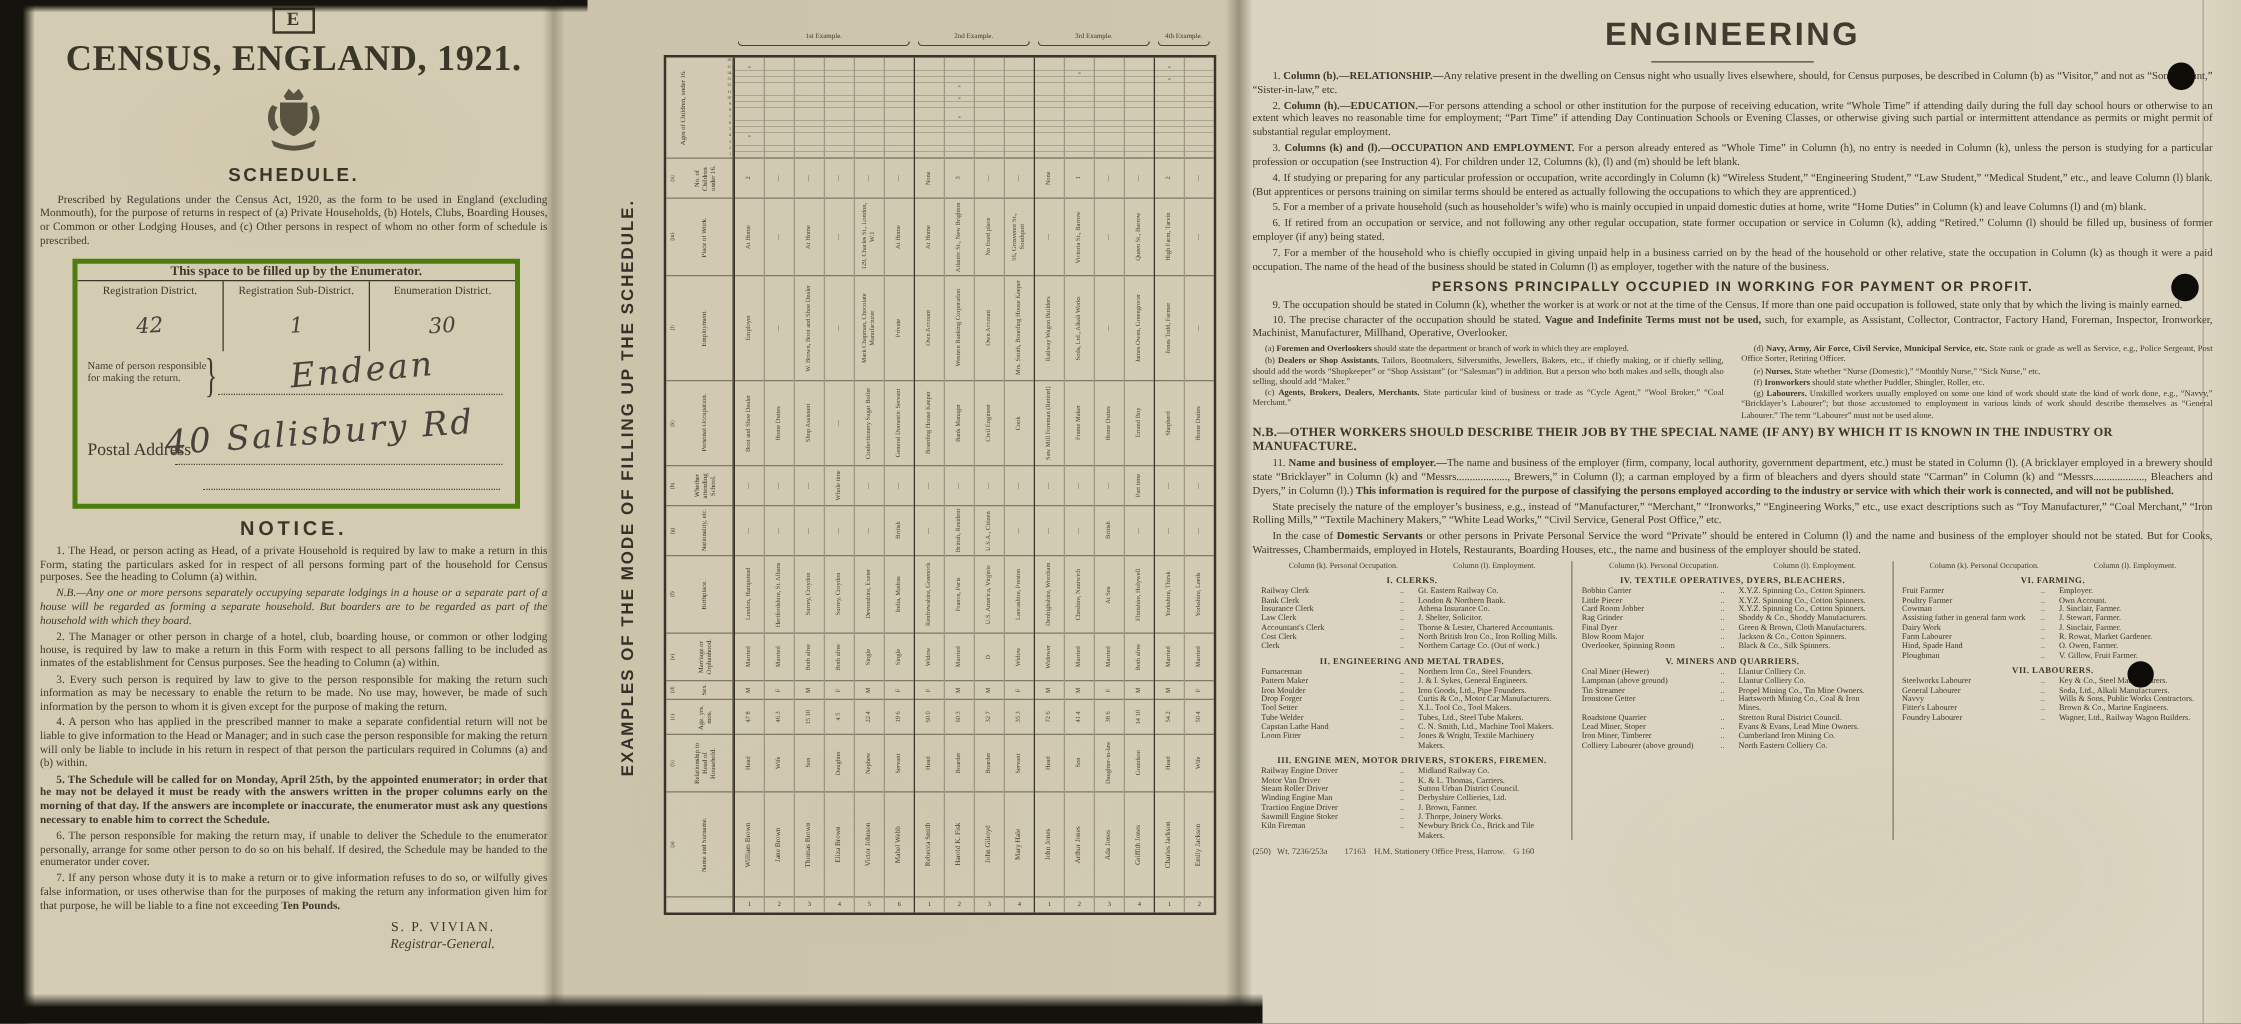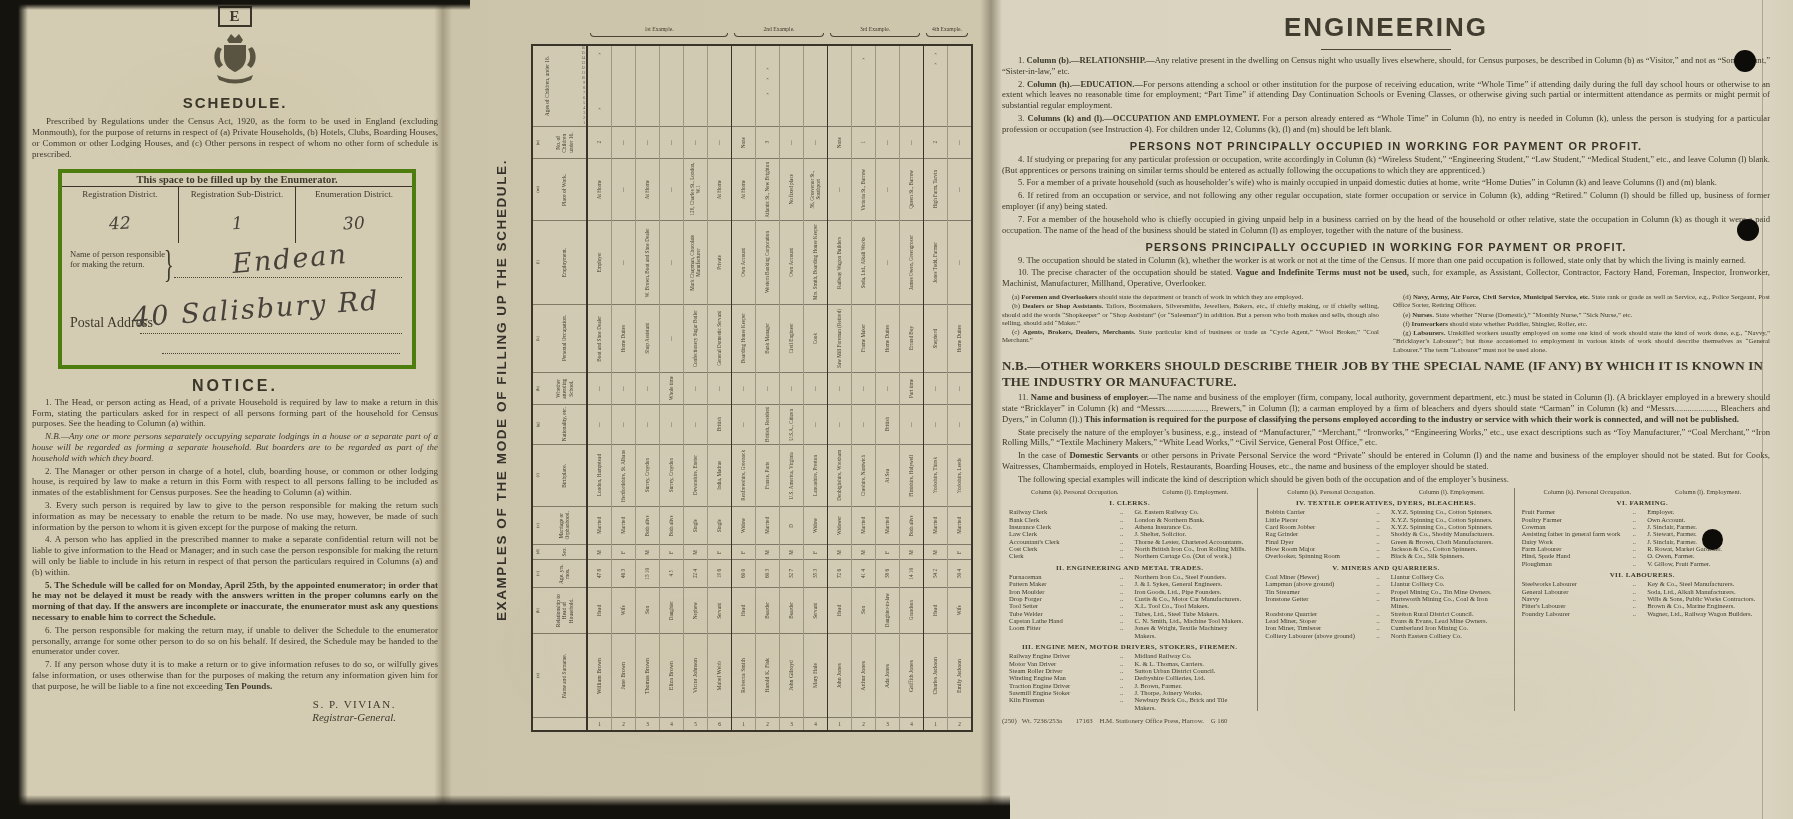--- a/index.html
+++ b/index.html
@@ -103,21 +103,21 @@
   
   #right-panel { position:absolute; left:1002px; top:12px; width:768px; color:#3b382c; }
   #ins-title { font-family:"Liberation Sans",sans-serif; font-weight:bold; font-size:26px; letter-spacing:2px; text-align:center; color:#403c30; }
   #ins-subtitle { font-family:"Liberation Sans",sans-serif; font-weight:bold; font-size:13px; text-align:center; margin-top:2px; }
   #ins-divider { width:130px; border-bottom:1.2px solid #4a4537; margin:6px auto 5px; }
   .ins-p { font-size:8.6px; line-height:1.26; text-align:justify; margin:2px 0 0; text-indent:16px; }
   .ins-sec-heading { font-family:"Liberation Sans",sans-serif; font-weight:bold; font-size:11px; letter-spacing:1.2px; text-align:center; margin:5px 0 2px; color:#3a362a; }
   #sub-items { display:flex; gap:14px; margin-top:3px; }
   .sub-col { flex:1; }
   .sub-item { font-size:6.8px; line-height:1.22; text-align:justify; text-indent:10px; margin-top:1px; }
-  #nb-line { font-size:13px; font-weight:bold; letter-spacing:.2px; margin-top:4px; }
+  #nb-line { font-size:10px; font-weight:bold; letter-spacing:.2px; margin-top:4px; }
   #examples-intro { font-size:8.4px; margin-top:3px; text-indent:16px; }
   #ex-table { display:flex; margin-top:4px; }
   .ex-col { flex:1; padding:0 7px; }
   .ex-col + .ex-col { border-left:1px solid rgba(70,62,44,.6); }
   .ex-col-heads { display:flex; justify-content:space-around; text-align:center; font-size:6.4px; line-height:1.15; margin-bottom:2px; color:#45402f; }
   .ex-group-heading { font-size:7px; font-weight:bold; text-align:center; letter-spacing:.4px; margin:4px 0 1px; }
   .ex-row { display:flex; font-size:6.6px; line-height:1.12; }
   .ex-occ { width:46%; }
   .ex-dots { width:6%; color:#55503e; }
   .ex-emp { width:48%; }
@@ -127,20 +127,21 @@
 <body>
 
 <div id="canvas" data-name="census-schedule-scan">
   <div class="layer" id="paper-tint" data-name="paper-background"></div>
   <div class="layer" id="stains" data-name="paper-stains"></div>
   <div class="layer" id="crease-a" data-name="fold-crease-left"></div>
   <div class="layer" id="crease-b" data-name="fold-crease-right"></div>
 
   <div id="left-panel" data-name="schedule-panel">
     <div class="center"><span id="e-box" data-name="form-code-badge">E</span></div>
+    <div class="center" id="census-title" data-name="page-title">CENSUS, ENGLAND, 1921.</div>
     <div class="center" id="arms" data-name="royal-coat-of-arms-icon">
       <svg width="54" height="56" viewBox="0 0 54 56" aria-hidden="true">
         <g fill="#4c4736" opacity="0.9">
           <path d="M19 9 l4 -6 l4 4 l4 -4 l4 6 l-2 3 h-12 z"></path>
           <path d="M16 14 h22 v12 c0 9 -6.5 13 -11 15 c-4.5 -2 -11 -6 -11 -15 z"></path>
           <path d="M10 16 c-5 5 -5 16 1 21 l4 -3 c-4 -4 -4 -12 -1 -16 z"></path>
           <path d="M44 16 c5 5 5 16 -1 21 l-4 -3 c4 -4 4 -12 1 -16 z"></path>
           <path d="M9 44 q18 9 36 0 l-2 5 q-16 7 -32 0 z"></path>
           <rect x="24" y="16" width="6" height="2"></rect>
             <rect x="18" y="21" width="18" height="1.5"></rect>
@@ -1009,21 +1010,20 @@
   </div>
 
   <div id="right-panel" data-name="instructions-panel">
     <div id="ins-title" data-name="instructions-title">ENGINEERING</div>
     <div id="ins-divider" data-name="divider-rule"></div>
     <div id="ins-intro" data-name="instructions-intro-paragraphs">
         <p class="ins-p" data-name="instruction-paragraph"><span class="p-num" data-name="instruction-paragraph-number">1. </span><b data-name="instruction-paragraph-lead">Column (b).—RELATIONSHIP.—</b><span data-name="instruction-paragraph-text">Any relative present in the dwelling on Census night who usually lives elsewhere, should, for Census purposes, be described in Column (b) as “Visitor,” and not as “Son,” “Aunt,” “Sister-in-law,” etc.</span></p>
         <p class="ins-p" data-name="instruction-paragraph"><span class="p-num" data-name="instruction-paragraph-number">2. </span><b data-name="instruction-paragraph-lead">Column (h).—EDUCATION.—</b><span data-name="instruction-paragraph-text">For persons attending a school or other institution for the purpose of receiving education, write “Whole Time” if attending daily during the full day school hours or otherwise to an extent which leaves no reasonable time for employment; “Part Time” if attending Day Continuation Schools or Evening Classes, or otherwise giving such partial or intermittent attendance as permits or might permit of substantial regular employment.</span></p>
         <p class="ins-p" data-name="instruction-paragraph"><span class="p-num" data-name="instruction-paragraph-number">3. </span><b data-name="instruction-paragraph-lead">Columns (k) and (l).—OCCUPATION AND EMPLOYMENT.</b><span data-name="instruction-paragraph-text">  For a person already entered as “Whole Time” in Column (h), no entry is needed in Column (k), unless the person is studying for a particular profession or occupation (see Instruction 4).  For children under 12, Columns (k), (l) and (m) should be left blank.</span></p>
       </div>
-    <div class="ins-sec-heading" data-name="section-heading-not-occupied">PERSONS NOT PRINCIPALLY OCCUPIED IN WORKING FOR PAYMENT OR PROFIT.</div>
     <div id="ins-not-occupied" data-name="not-occupied-paragraphs">
         <p class="ins-p" data-name="instruction-paragraph"><span class="p-num" data-name="instruction-paragraph-number">4. </span><span data-name="instruction-paragraph-text">If studying or preparing for any particular profession or occupation, write accordingly in Column (k) “Wireless Student,” “Engineering Student,” “Law Student,” “Medical Student,” etc., and leave Column (l) blank.  (But apprentices or persons training on similar terms should be entered as actually following the occupations to which they are apprenticed.)</span></p>
         <p class="ins-p" data-name="instruction-paragraph"><span class="p-num" data-name="instruction-paragraph-number">5. </span><span data-name="instruction-paragraph-text">For a member of a private household (such as householder’s wife) who is mainly occupied in unpaid domestic duties at home, write “Home Duties” in Column (k) and leave Columns (l) and (m) blank.</span></p>
         <p class="ins-p" data-name="instruction-paragraph"><span class="p-num" data-name="instruction-paragraph-number">6. </span><span data-name="instruction-paragraph-text">If retired from an occupation or service, and not following any other regular occupation, state former occupation or service in Column (k), adding “Retired.”  Column (l) should be filled up, business of former employer (if any) being stated.</span></p>
         <p class="ins-p" data-name="instruction-paragraph"><span class="p-num" data-name="instruction-paragraph-number">7. </span><span data-name="instruction-paragraph-text">For a member of the household who is chiefly occupied in giving unpaid help in a business carried on by the head of the household or other relative, state the occupation in Column (k) as though it were a paid occupation.  The name of the head of the business should be stated in Column (l) as employer, together with the nature of the business.</span></p>
       </div>
     <div class="ins-sec-heading" data-name="section-heading-occupied">PERSONS PRINCIPALLY OCCUPIED IN WORKING FOR PAYMENT OR PROFIT.</div>
     <div id="ins-occupied" data-name="occupied-paragraphs">
         <p class="ins-p" data-name="instruction-paragraph"><span class="p-num" data-name="instruction-paragraph-number">9. </span><span data-name="instruction-paragraph-text">The occupation should be stated in Column (k), whether the worker is at work or not at the time of the Census.  If more than one paid occupation is followed, state only that by which the living is mainly earned.</span></p>
         <p class="ins-p" data-name="instruction-paragraph"><span class="p-num" data-name="instruction-paragraph-number">10. </span><span data-name="instruction-paragraph-text">The precise character of the occupation should be stated.  </span><b data-name="instruction-paragraph-bold">Vague and Indefinite Terms must not be used,</b><span data-name="instruction-paragraph-text"> such, for example, as Assistant, Collector, Contractor, Factory Hand, Foreman, Inspector, Ironworker, Machinist, Manufacturer, Millhand, Operative, Overlooker.</span></p>
@@ -1040,21 +1040,20 @@
           <div class="sub-item" data-name="occupation-sub-item"><span data-name="sub-item-label">(f) </span><b data-name="sub-item-lead">Ironworkers</b><span data-name="sub-item-text"> should state whether Puddler, Shingler, Roller, etc.</span></div>
           <div class="sub-item" data-name="occupation-sub-item"><span data-name="sub-item-label">(g) </span><b data-name="sub-item-lead">Labourers.</b><span data-name="sub-item-text">  Unskilled workers usually employed on some one kind of work should state the kind of work done, e.g., “Navvy,” “Bricklayer’s Labourer”; but those accustomed to employment in various kinds of work should describe themselves as “General Labourer.”  The term “Labourer” must not be used alone.</span></div>
         </div>
     </div>
     <div id="nb-line" data-name="nb-note">N.B.—OTHER WORKERS SHOULD DESCRIBE THEIR JOB BY THE SPECIAL NAME (IF ANY) BY WHICH IT IS KNOWN IN THE INDUSTRY OR MANUFACTURE.</div>
     <div id="ins-employer" data-name="employer-paragraphs">
         <p class="ins-p" data-name="employer-paragraph"><span class="p-num" data-name="employer-paragraph-number">11. </span><b data-name="employer-paragraph-lead">Name and business of employer.—</b><span data-name="employer-paragraph-text">The name and business of the employer (firm, company, local authority, government department, etc.) must be stated in Column (l).  (A bricklayer employed in a brewery should state “Bricklayer” in Column (k) and “Messrs..................., Brewers,” in Column (l); a carman employed by a firm of bleachers and dyers should state “Carman” in Column (k) and “Messrs..................., Bleachers and Dyers,” in Column (l).)  </span><b data-name="employer-paragraph-bold">This information is required for the purpose of classifying the persons employed according to the industry or service with which their work is connected, and will not be published.</b></p>
         <p class="ins-p" data-name="employer-paragraph"><span data-name="employer-paragraph-text">State precisely the nature of the employer’s business, e.g., instead of “Manufacturer,” “Merchant,” “Ironworks,” “Engineering Works,” etc., use exact descriptions such as “Toy Manufacturer,” “Coal Merchant,” “Iron Rolling Mills,” “Textile Machinery Makers,” “White Lead Works,” “Civil Service, General Post Office,” etc.</span></p>
         <p class="ins-p" data-name="employer-paragraph"><span data-name="employer-paragraph-text">In the case of </span><b data-name="employer-paragraph-bold">Domestic Servants</b><span data-name="employer-paragraph-text"> or other persons in Private Personal Service the word “Private” should be entered in Column (l) and the name and business of the employer should not be stated.  But for Cooks, Waitresses, Chambermaids, employed in Hotels, Restaurants, Boarding Houses, etc., the name and business of the employer should be stated.</span></p>
       </div>
-    <div id="examples-intro" data-name="special-examples-intro">The following special examples will indicate the kind of description which should be given both of the occupation and of the employer’s business.</div>
     <div id="ex-table" data-name="special-examples-table">
         <div class="ex-col" data-name="examples-column">
           <div class="ex-col-heads" data-name="examples-column-headers">
             <span data-name="column-k-header">Column (k). Personal Occupation.</span>
             <span data-name="column-l-header">Column (l). Employment.</span>
           </div>
           <div class="ex-group-heading" data-name="example-group-heading">I. CLERKS.</div>
           <div class="ex-row" data-name="example-row">
             <span class="ex-occ" data-name="example-occupation">Railway Clerk</span>
             <span class="ex-dots" data-name="dot-leader">..</span>

